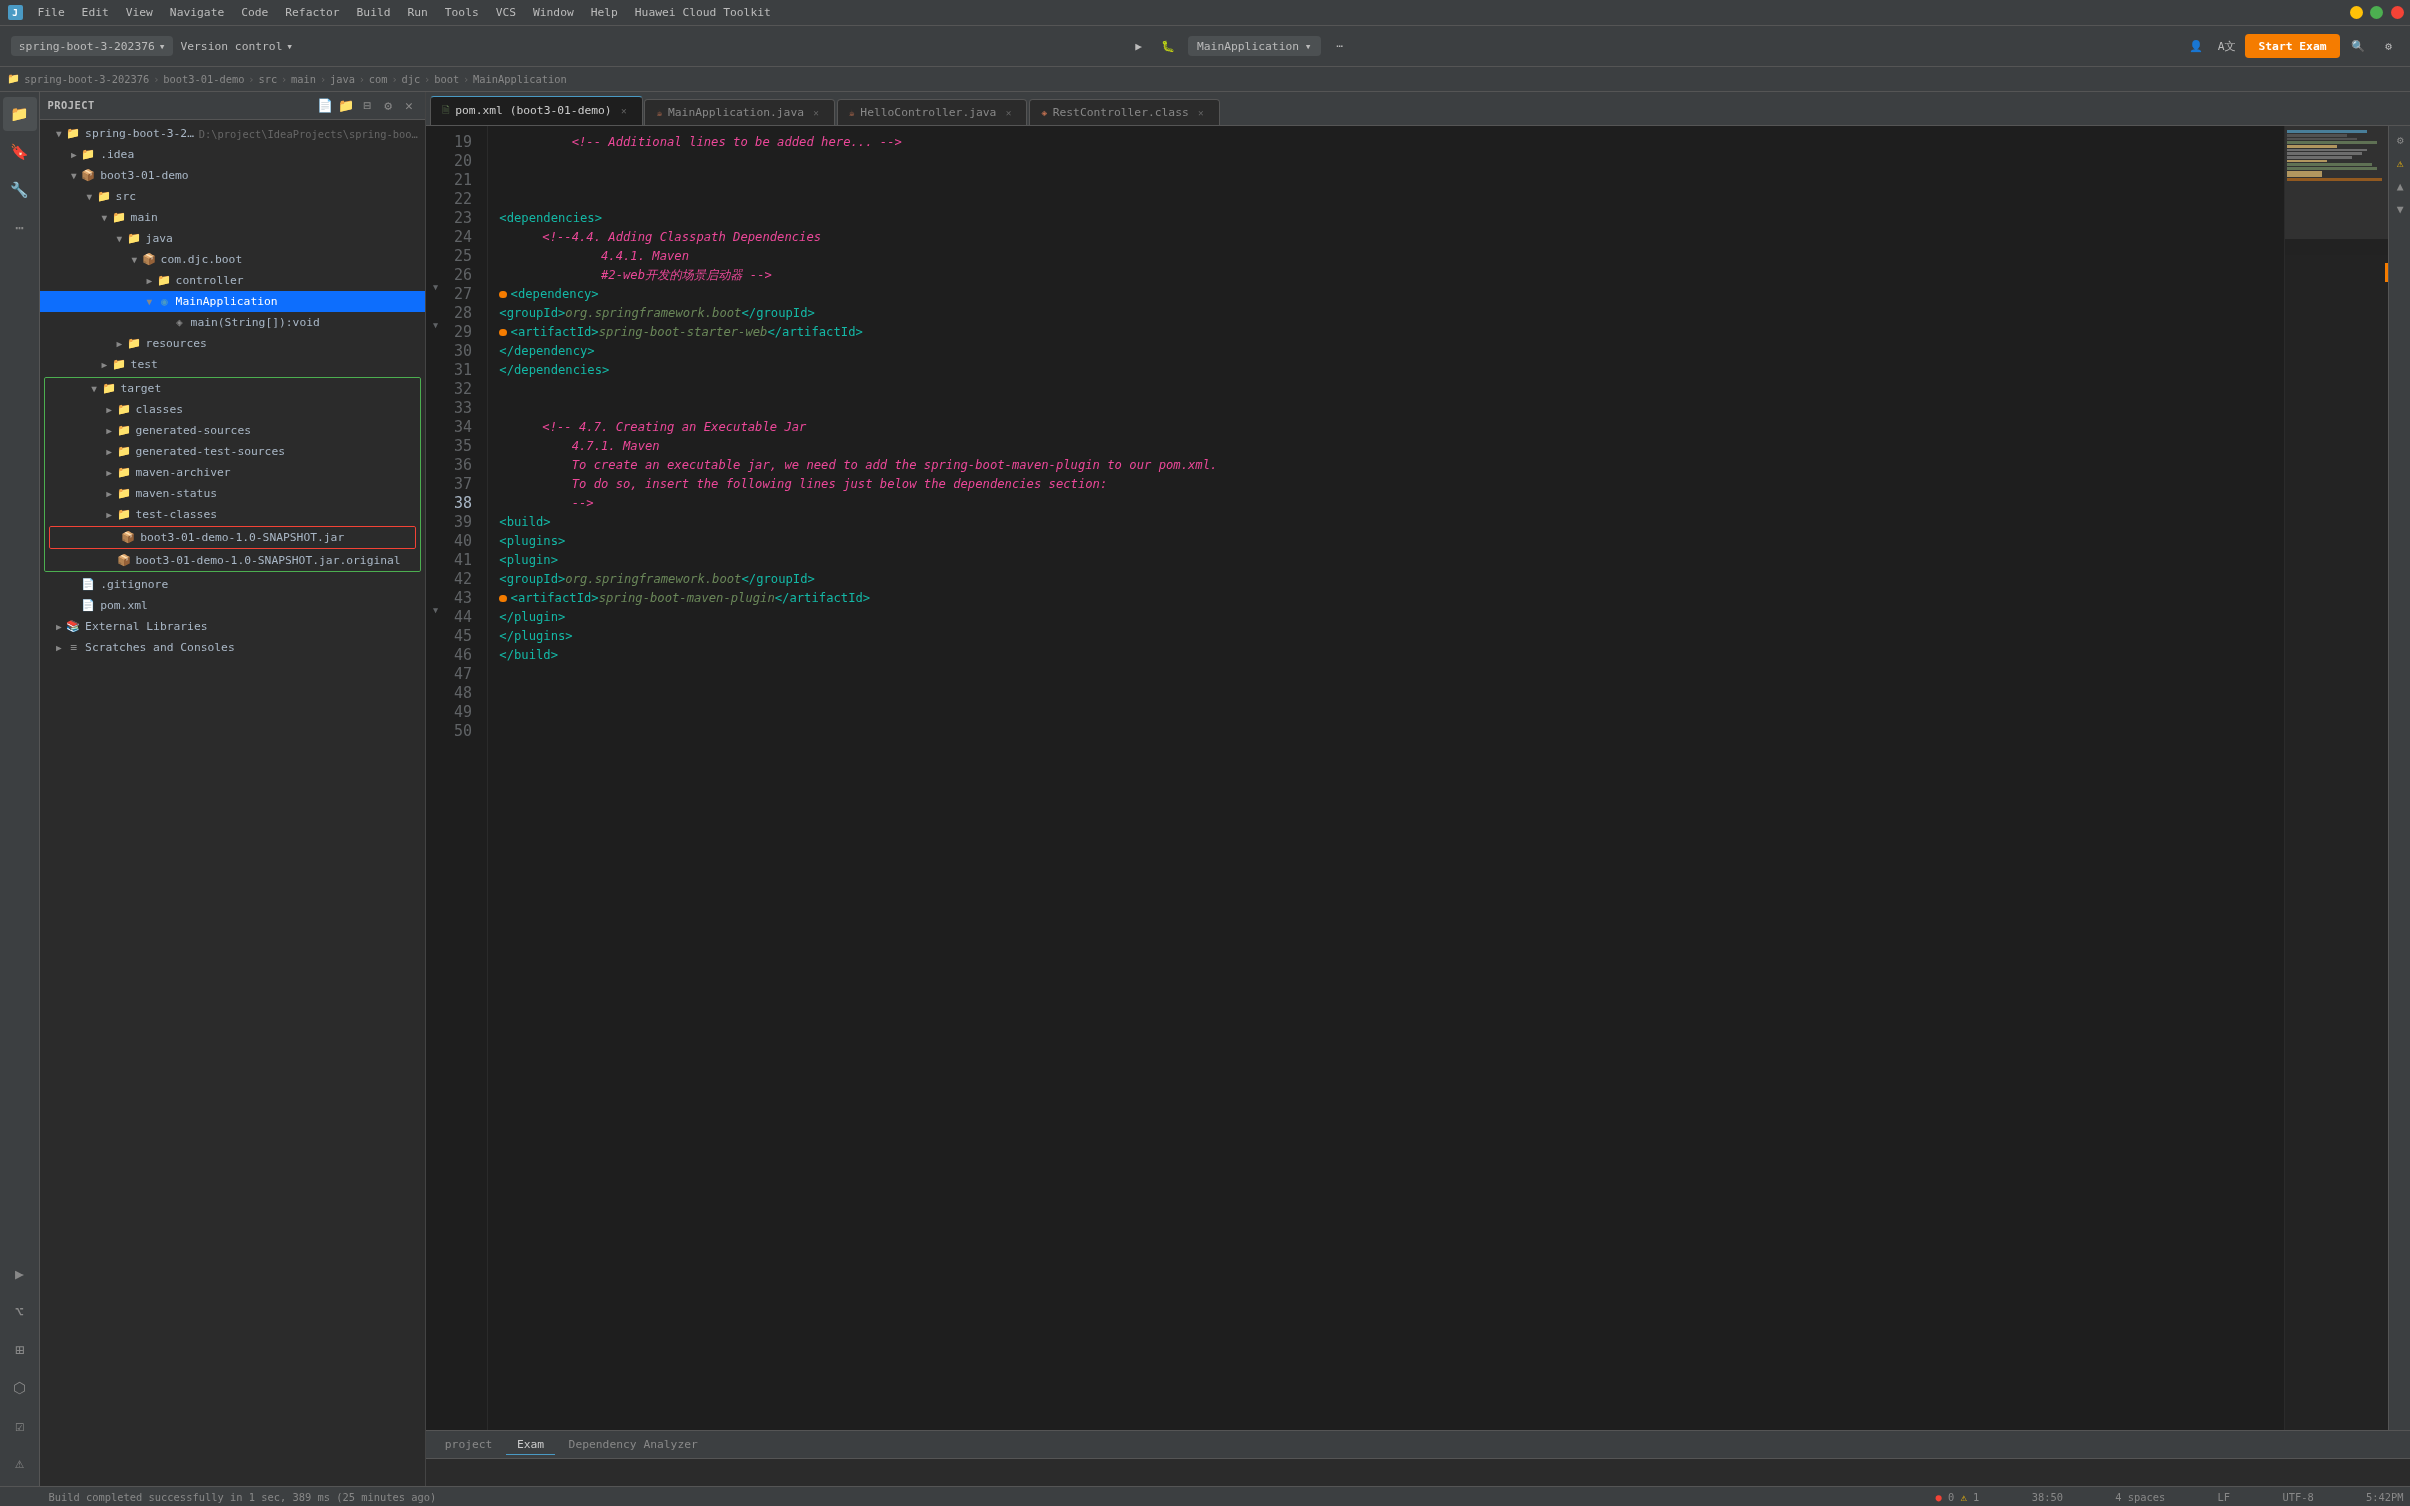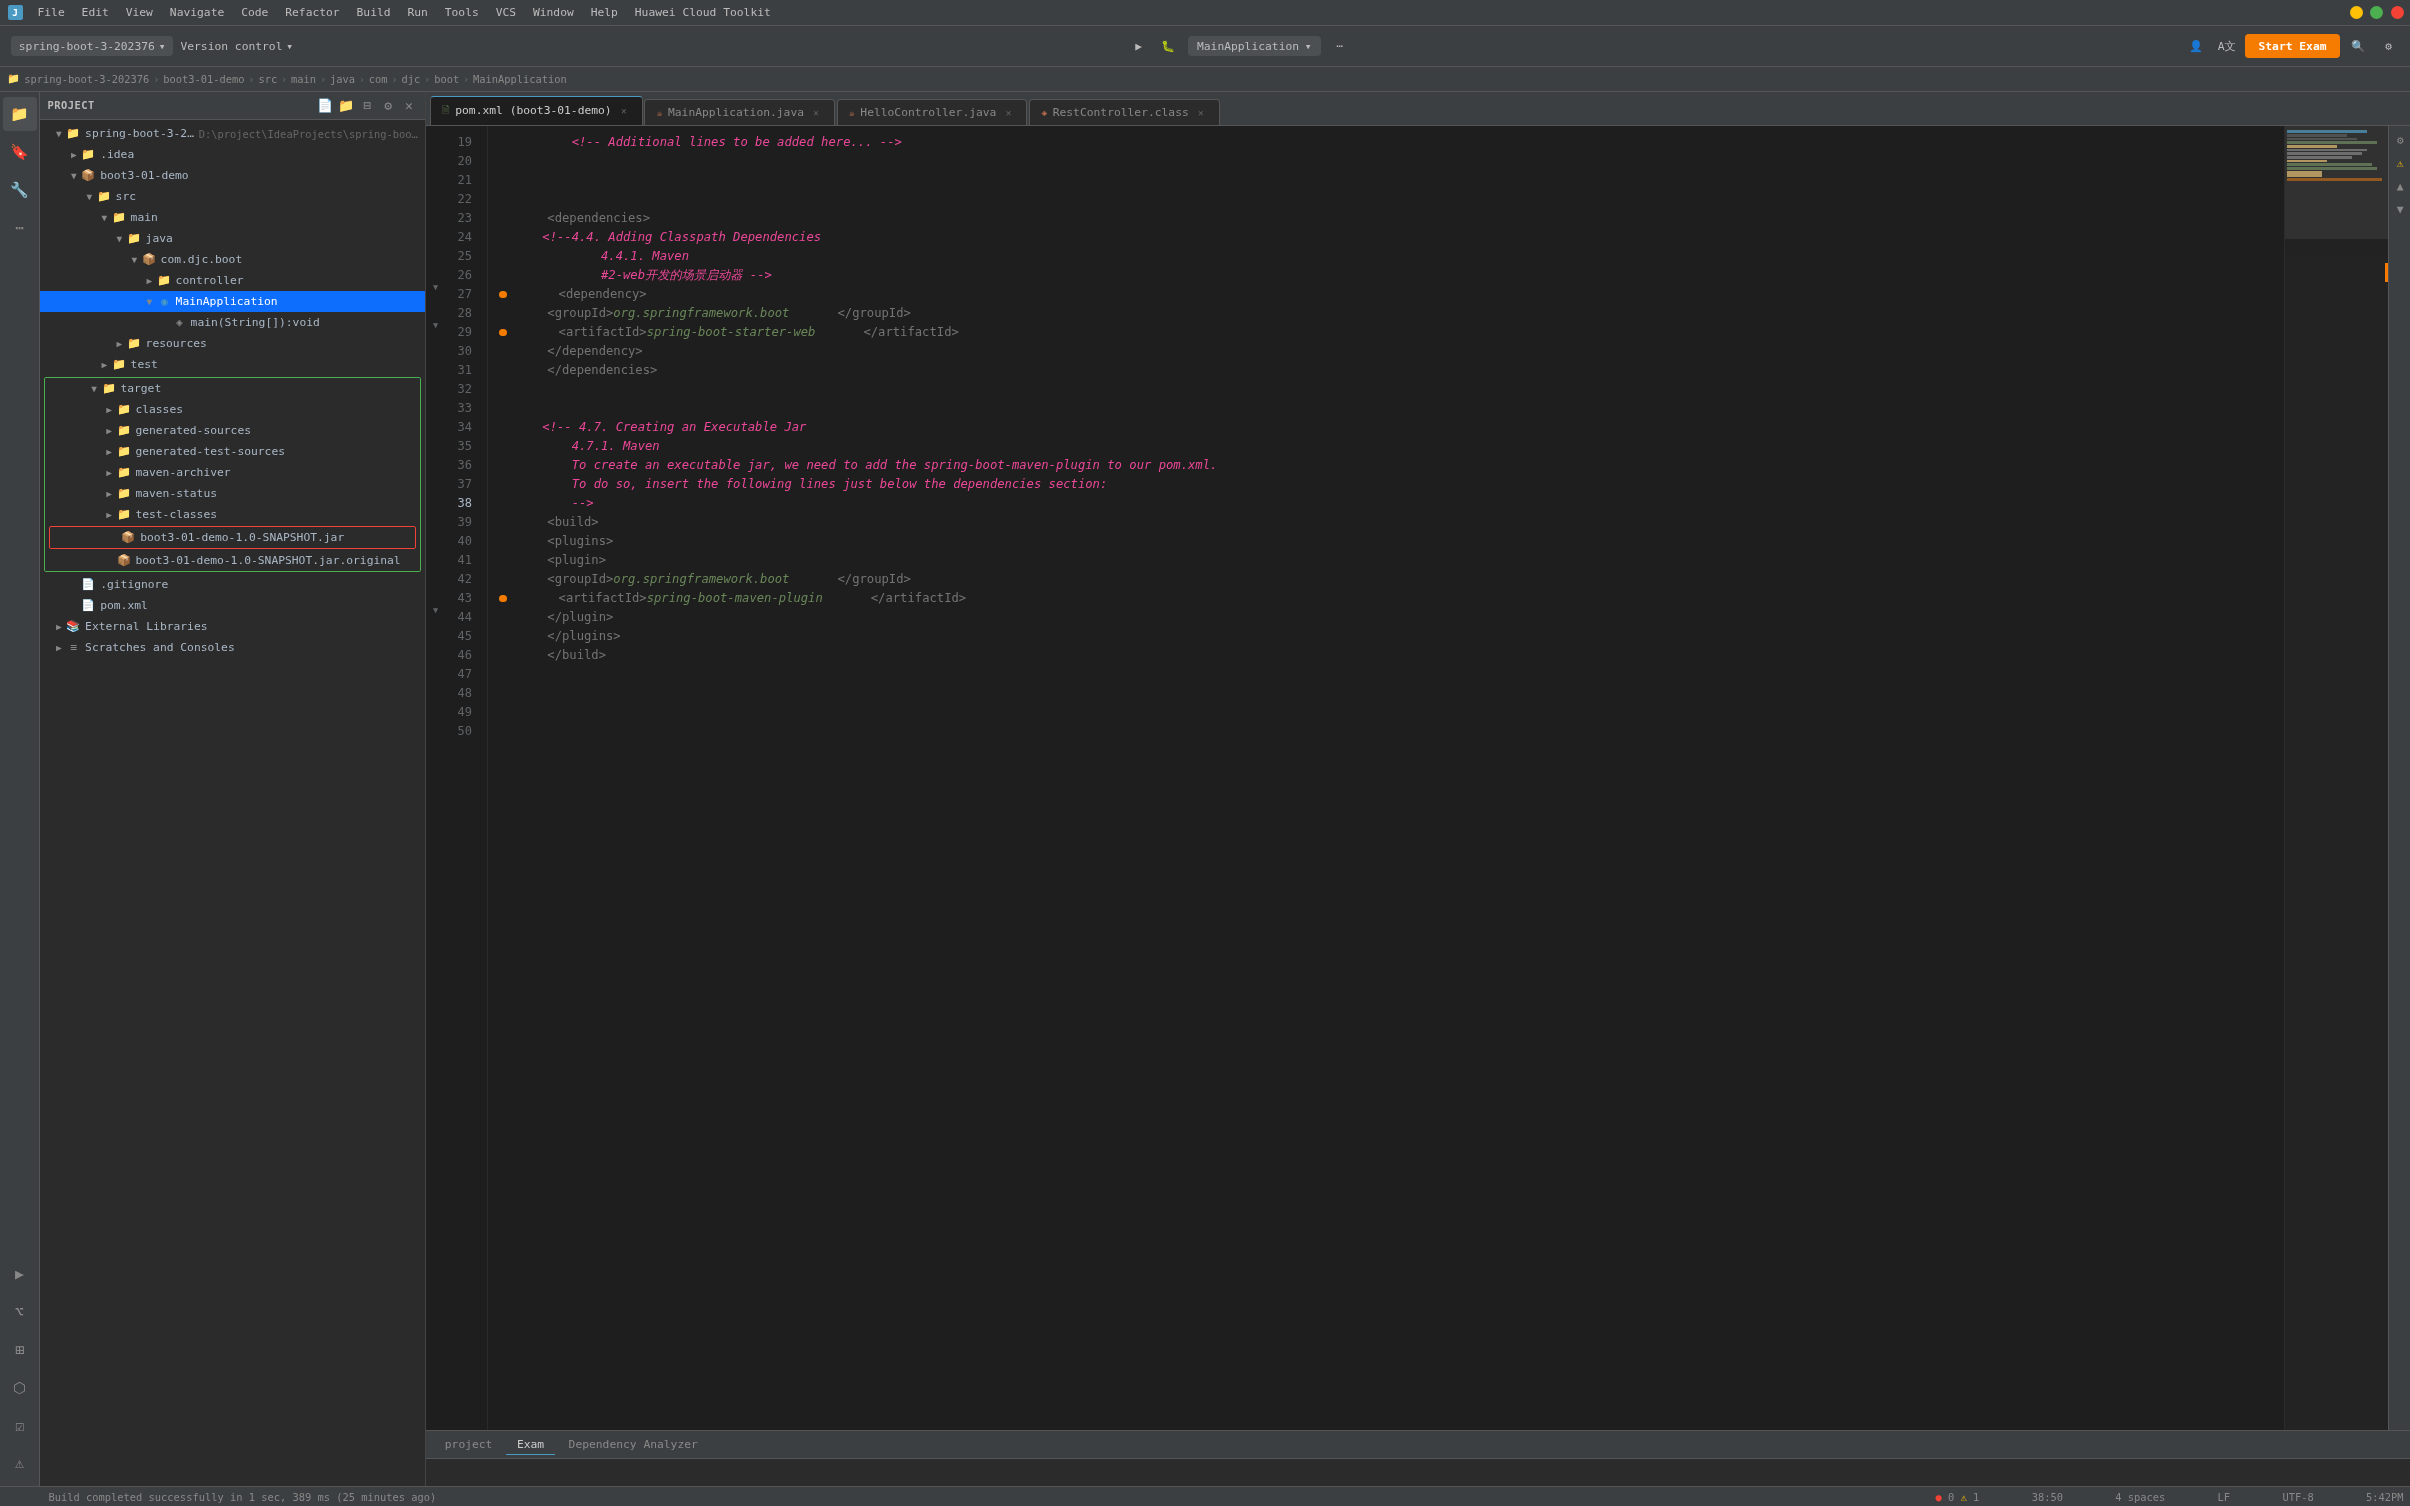--- a/index.html
+++ b/index.html
@@ -361,21 +361,21 @@
       display: flex;
       overflow: hidden;
       background: #1e1e1e;
     }
     .line-numbers {
       width: 43px;
       background: #1e1e1e;
       padding: 7.5px 0;
       text-align: right;
       color: #606366;
-      font-size: 12px;
+      font-size: 15px;
       line-height: 19px;
       padding-right: 7.5px;
       flex-shrink: 0;
       user-select: none;
       border-right: 0.9px solid #2b2b2b;
     }
     .line-number {
       height: 19px;
       padding-right: 7.5px;
     }
@@ -392,21 +392,21 @@
     .code-area::-webkit-scrollbar { width: 7.5px; height: 7.5px; }
     .code-area::-webkit-scrollbar-track { background: #1e1e1e; }
     .code-area::-webkit-scrollbar-thumb { background: #555; border-radius: 3.8px; }
     .code-line {
       height: 19px;
       display: flex;
       align-items: center;
       white-space: pre;
     }
     .code-line.highlighted { background: rgba(255, 165, 0, 0.15); }
-    .tag { color: #737373; margin-left: 48px; }
+    .tag { color: #14b8a6; }
     .comment { color: #ec4899; font-style: italic; margin-left: 43px; }
     .cn { color: #6a8759; font-style: italic; }
     .highlight-text { background: rgba(255, 165, 0, 0.4); color: #a9b7c6; }
 
     
     .minimap {
       width: 104px;
       background: #1e1e1e;
       border-left: 0.9px solid #2b2b2b;
       flex-shrink: 0;

